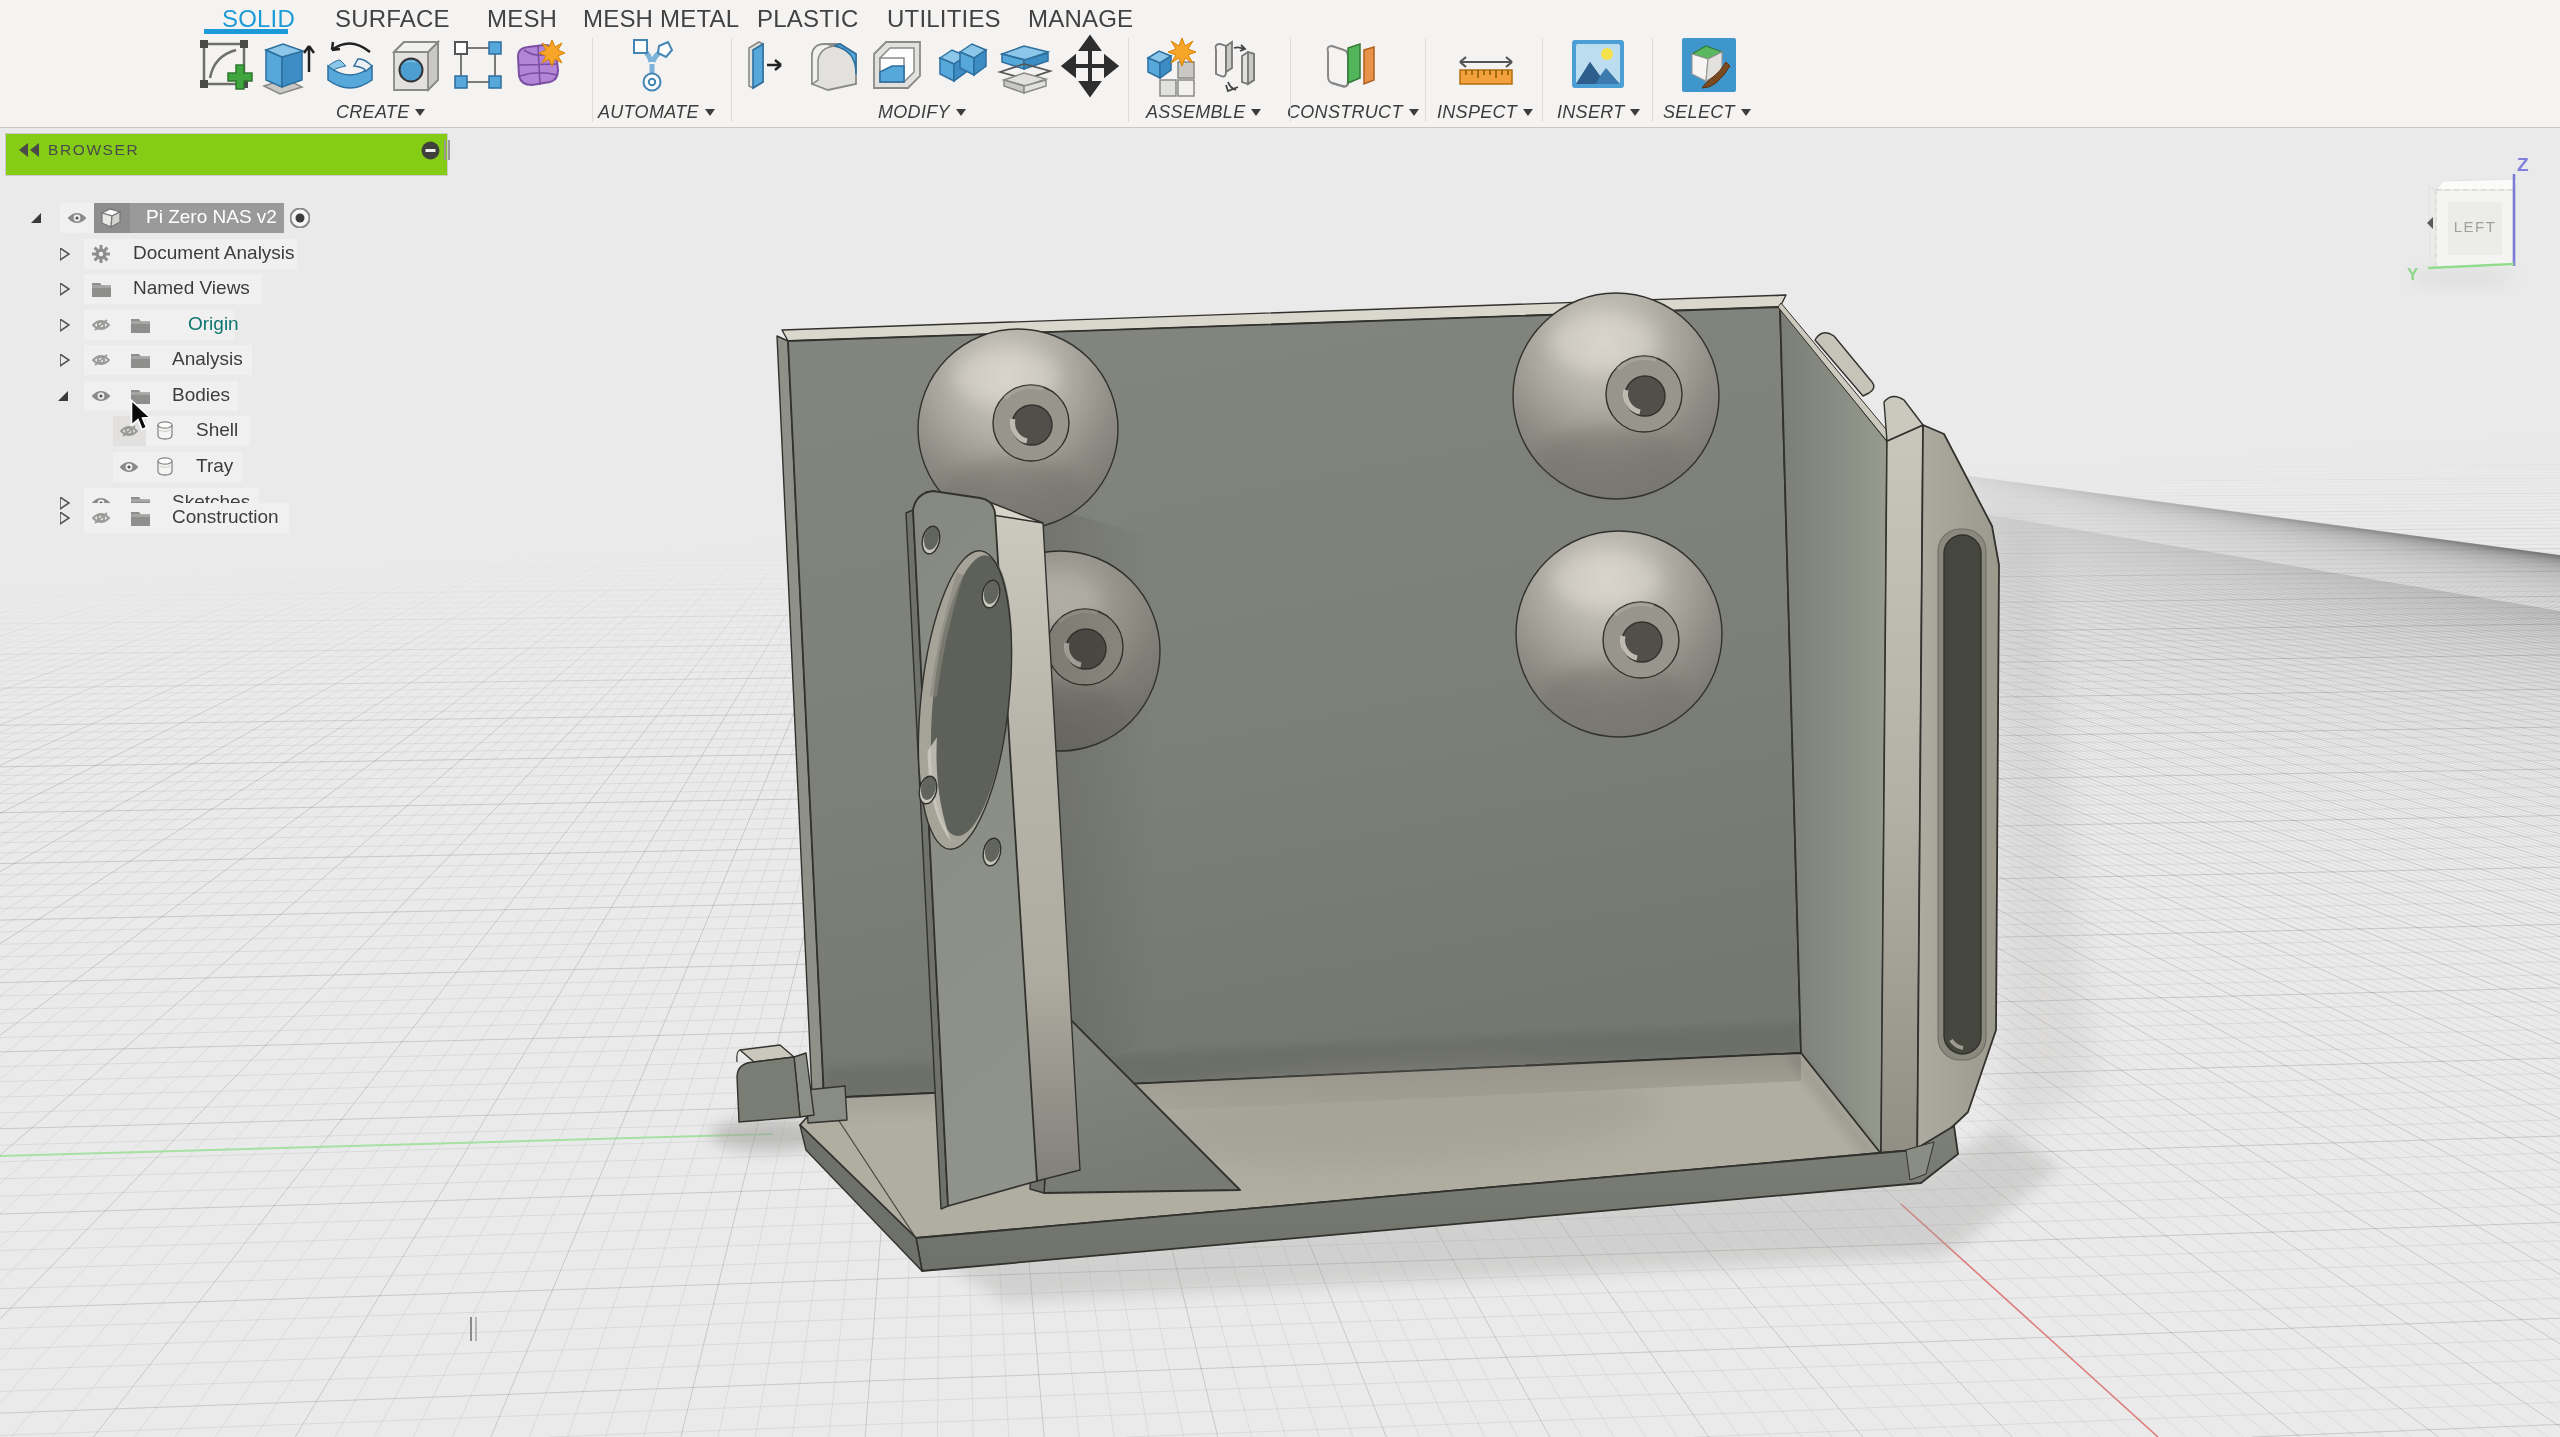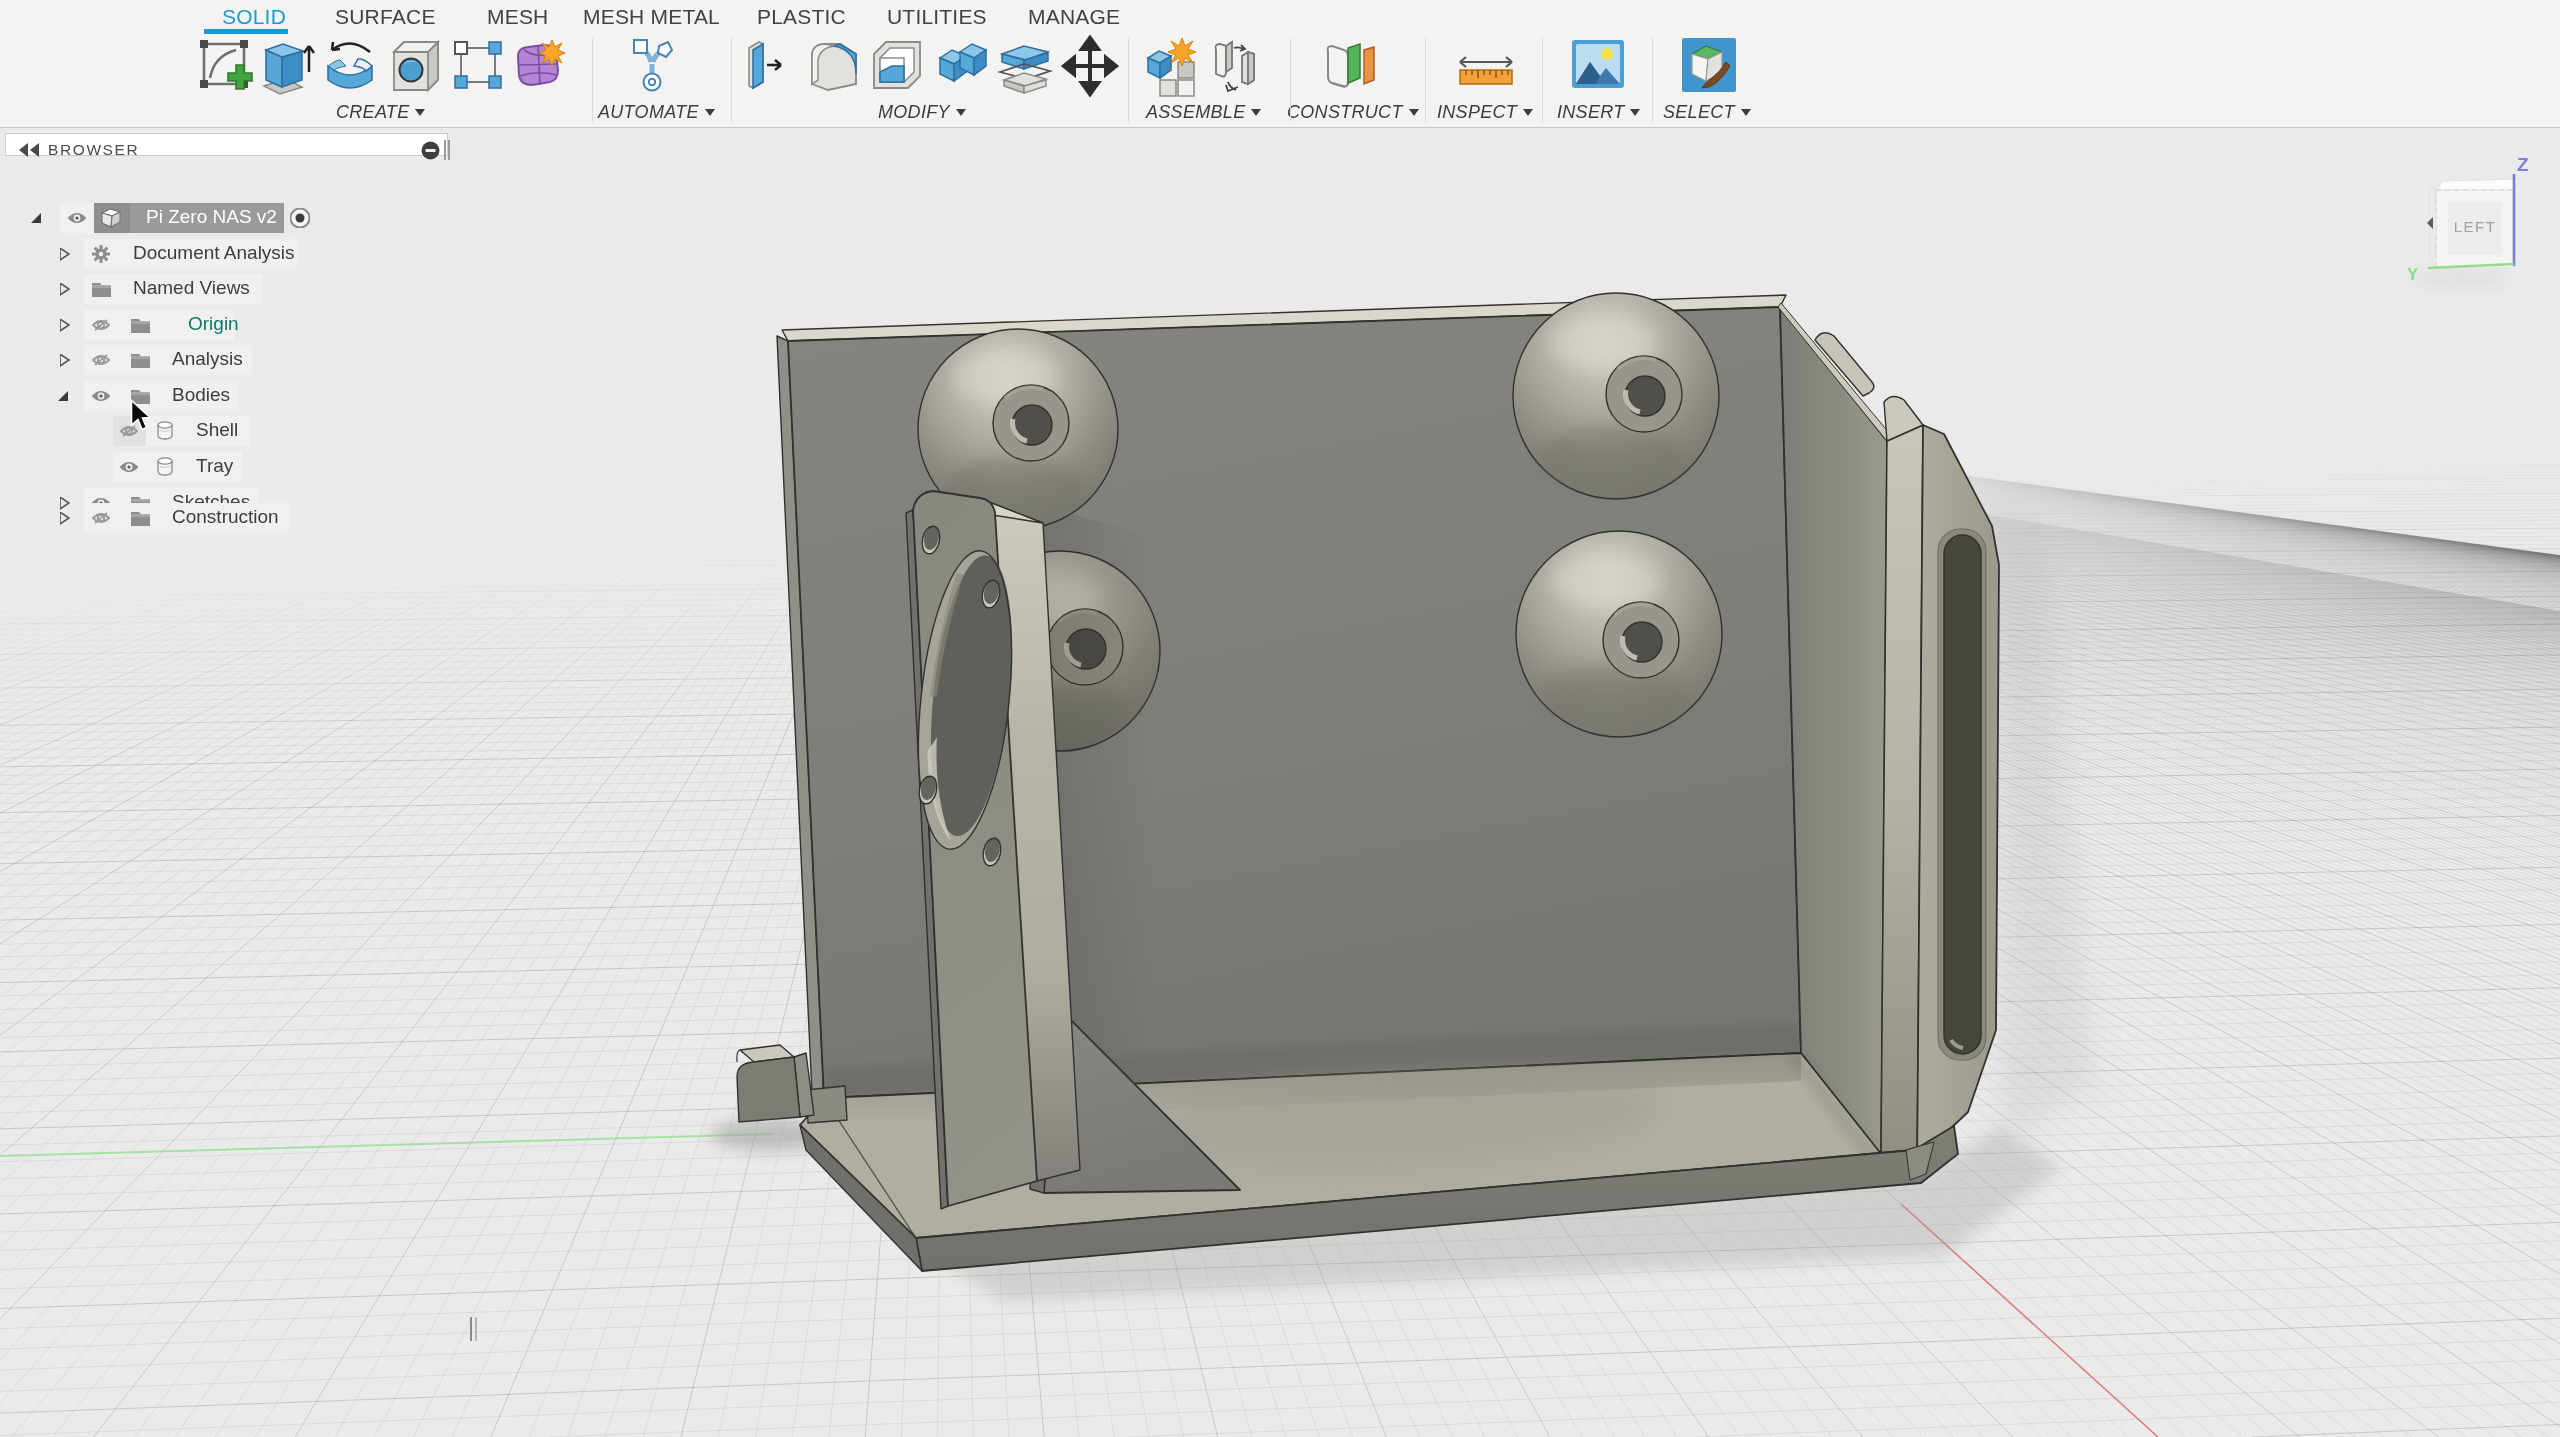--- a/index.html
+++ b/index.html
@@ -1,27 +1,27 @@
 <!DOCTYPE html>
 <html><head><meta charset="utf-8"><style>
 html,body{margin:0;padding:0;width:2560px;height:1437px;overflow:hidden;
 font-family:"Liberation Sans",sans-serif;background:#ebeaea;}
 *{box-sizing:border-box;}
 .abs{position:absolute;}
 #toolbar{position:absolute;left:0;top:0;width:2560px;height:128px;background:#f4f3f2;border-bottom:1px solid #c9c8c7;z-index:30;}
-.tab{position:absolute;top:5px;font-size:21px;color:#424242;letter-spacing:.2px;}
+.tab{position:absolute;top:5px;font-size:24px;color:#424242;letter-spacing:.2px;}
 .tab.active{color:#1a9bd7;}
 .tabline{position:absolute;left:204px;top:29px;width:84px;height:5px;background:#1d9bd8;}
 #designbtn{position:absolute;left:18px;top:15px;width:162px;height:95px;background:#fbfbfa;border:1.5px solid #d7d6d5;border-radius:6px;}
 #designbtn .dtxt{position:absolute;left:30px;top:33px;white-space:nowrap;font-size:22px;color:#333;font-weight:bold;letter-spacing:.5px;}
 .glabel{position:absolute;top:102px;font-size:18px;color:#3c3c3c;letter-spacing:.3px;white-space:nowrap;font-style:italic;}
 .caret{display:inline-block;width:0;height:0;border-left:5.5px solid transparent;border-right:5.5px solid transparent;border-top:7px solid #3c3c3c;margin-left:6px;margin-bottom:2px;}
 .caret.blk{border-top-color:#222;}
 .sep{position:absolute;top:38px;height:84px;width:1px;background:#dddcdb;}
-#browserhdr{position:absolute;left:5px;top:133px;width:443px;height:23px;background:#ffffff;border:1px solid #ccc;z-index:31;}
+#browserhdr{position:absolute;left:5px;top:133px;width:443px;height:43px;background:#84cc16;border:1px solid #ccc;z-index:31;}
 #commentsbar{position:absolute;left:6px;top:1309px;width:461px;height:41px;background:#f1f0ef;border:1px solid #d4d3d2;z-index:31;}
 .hdrtxt{font-size:15.5px;color:#4a4a4a;letter-spacing:1.6px;}
 .trow{position:absolute;z-index:31;height:30px;margin-top:28px;}
 .rowbg{position:absolute;background:#f1f0f0;height:30px;top:0;}
 .rtext{position:absolute;font-size:19px;color:#3d3d3d;top:3px;white-space:nowrap;}
 svg{display:block;}
 #scene{position:absolute;left:0;top:0;z-index:1;}
 #panels{position:absolute;left:0;top:0;z-index:31;width:2560px;height:1437px;pointer-events:none;}
 </style></head><body>
 <div id="toolbar">

